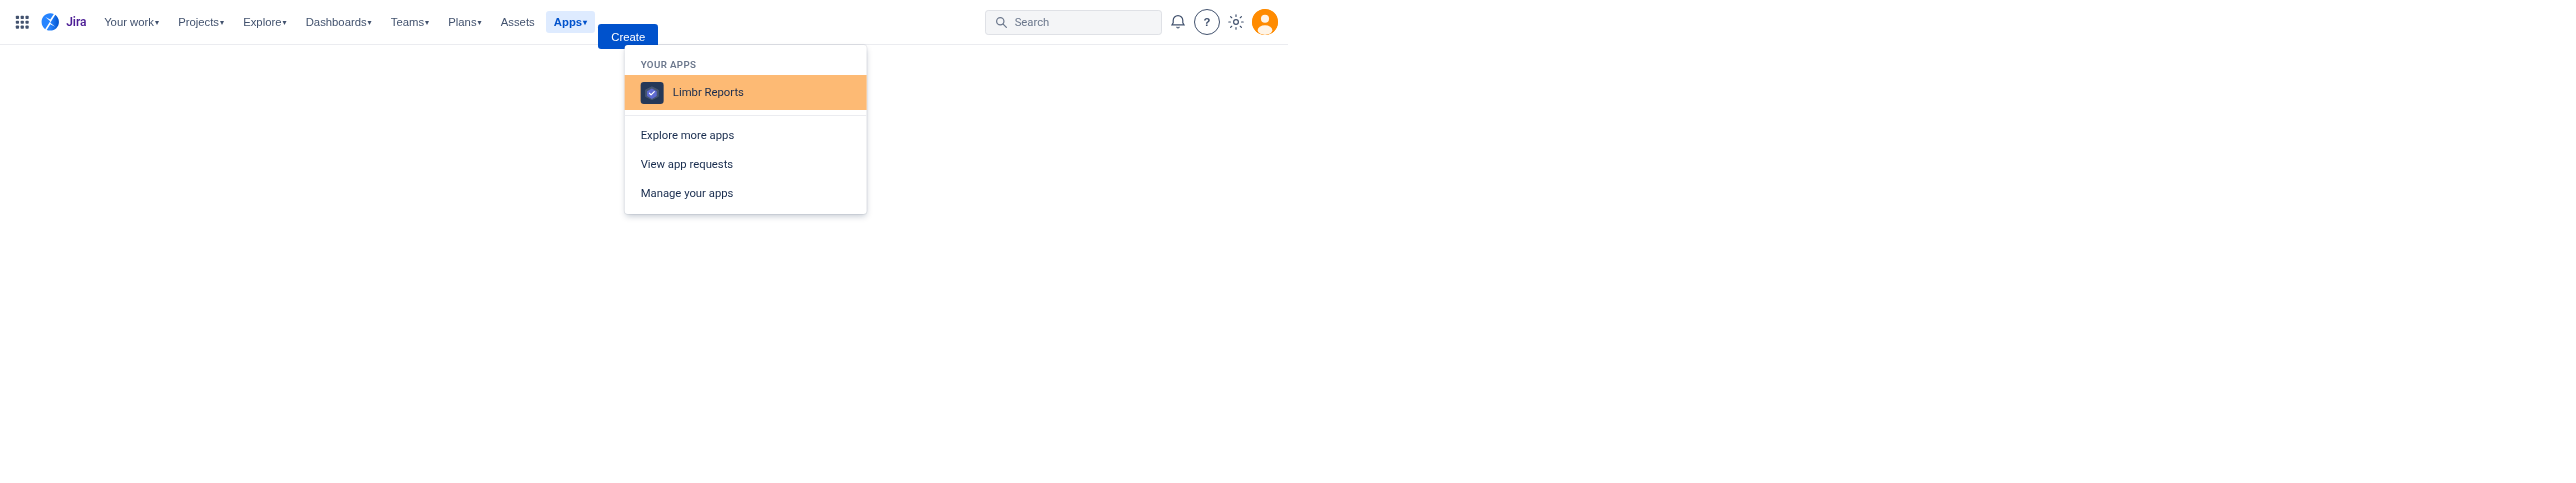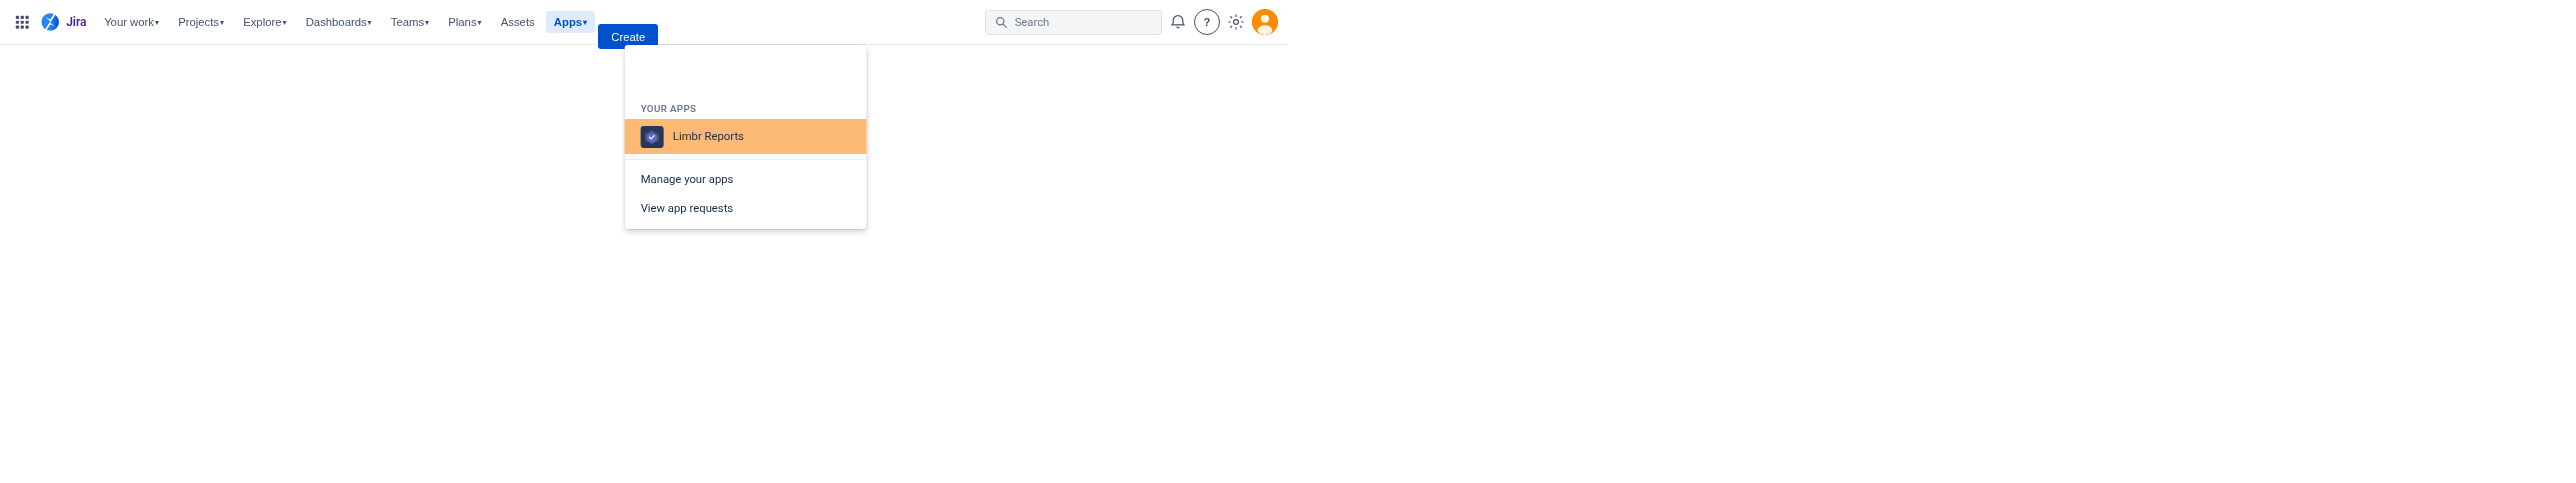--- a/index.html
+++ b/index.html
@@ -174,21 +174,20 @@
       padding: 6.4px 0;
     }
 
     .dropdown-section-label {
       padding: 8px 16px 4.8px;
       font-size: 9.7px;
       font-weight: 600;
       color: #6b778c;
       text-transform: uppercase;
       letter-spacing: 0.04em;
-      margin-top: 44px;
     }
 
     .dropdown-item {
       display: flex;
       align-items: center;
       gap: 9.7px;
       padding: 6.4px 16px;
       cursor: pointer;
       font-size: 11.3px;
       color: #172b4d;
@@ -343,23 +342,26 @@
           <polygon points="9,1 17,5 17,13 9,17 1,13 1,5" fill="#fff" opacity="0.15" stroke="#fff" stroke-width="1"></polygon>
           <polygon points="9,3 15,6.5 15,12.5 9,16 3,12.5 3,6.5" fill="#5e6ad2"></polygon>
           <path d="M6 9l2 2 4-4" stroke="#fff" stroke-width="1.5" stroke-linecap="round" stroke-linejoin="round"></path>
         </svg>
       </div>
       <span>Limbr Reports</span>
     </div>
 
     <div class="dropdown-divider"></div>
 
+    <div class="dropdown-link">
+      <span>Explore more apps</span>
+    </div>
+
+    <div class="dropdown-link">
+      <span>View app requests</span>
+    </div>
 
     <div class="dropdown-link">
       <span>Manage your apps</span>
     </div>
-
-    <div class="dropdown-link">
-      <span>View app requests</span>
-    </div>
   </div>
 </nav>
 
 
 </body></html>

